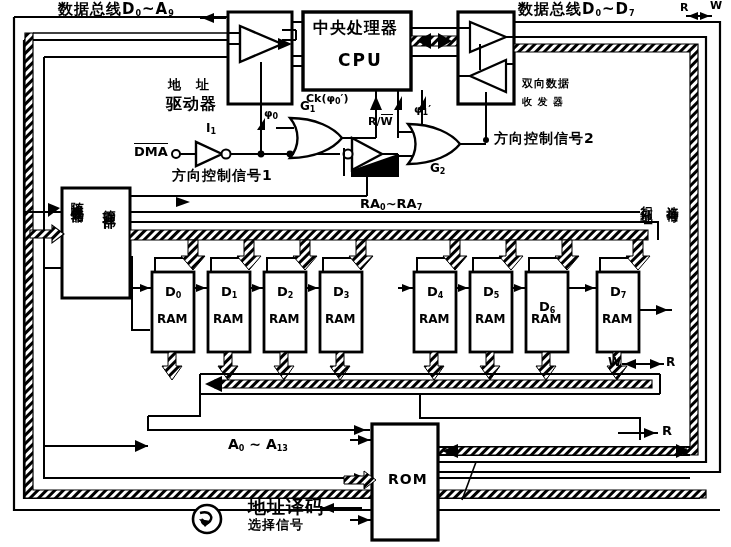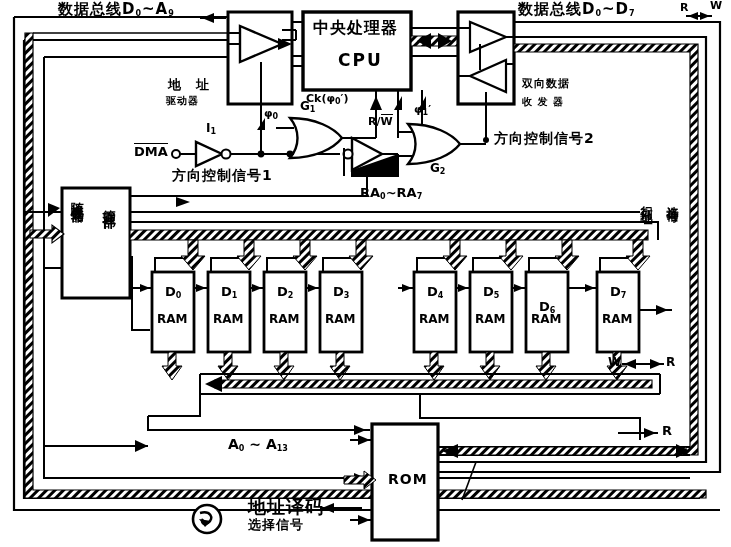--- a/index.html
+++ b/index.html
@@ -390,21 +390,21 @@
 <div class="lbl" style="left:680px;top:2px;font-size:11px;">R</div>
 <div class="lbl" style="left:710px;top:0px;font-size:11px;">W</div>
 
 <div class="lbl cn" style="left:313px;top:20px;font-size:16px;">中央处理器</div>
 <div class="lbl" style="left:338px;top:52px;font-size:17px;letter-spacing:2px;">CPU</div>
 <div class="lbl" style="left:306px;top:74px;font-size:11px;margin-top:19px;">
   <span>Ck(φ</span><span class="sub">0</span><span>′</span><span>)</span>
 </div>
 
 <div class="lbl cn" style="left:168px;top:78px;font-size:13px;">地　址</div>
-<div class="lbl cn" style="left:166px;top:96px;font-size:10px;">驱动器</div>
+<div class="lbl cn" style="left:166px;top:96px;font-size:16px;">驱动器</div>
 
 <div class="lbl cn" style="left:522px;top:78px;font-size:11px;">双向数据</div>
 <div class="lbl cn" style="left:522px;top:97px;font-size:10px;">收  发  器</div>
 
 <div class="lbl" style="left:134px;top:145px;font-size:13px;">
   <span class="ovr">DMA</span>
 </div>
 
 <div class="lbl" style="left:206px;top:122px;font-size:12px;text-align:right;">
   <span>I</span><span class="sub">1</span>
@@ -430,21 +430,21 @@
   <span>G</span><span class="sub">2</span>
 </div>
 
 <div class="lbl cn" style="left:494px;top:131px;font-size:14px;">方向控制信号2</div>
 
 <div class="lbl cn" style="left:172px;top:168px;font-size:14px;">方向控制信号1</div>
 
 <div class="lbl cn vcn" style="left:70px;top:192px;font-size:13px;height:100px;">随机存储器</div>
 <div class="lbl cn vcn" style="left:102px;top:200px;font-size:13px;height:85px;">管理部件</div>
 
-<div class="lbl" style="left:360px;top:186px;font-size:13px;">
+<div class="lbl" style="left:360px;top:197px;font-size:13px;">
   <span>RA</span><span class="sub">0</span><span>~RA</span><span class="sub">7</span>
 </div>
 
 <div class="lbl cn vcn" style="left:640px;top:196px;font-size:12px;height:80px;">行列地址</div>
 <div class="lbl cn vcn" style="left:666px;top:196px;font-size:12px;height:80px;">选择信号</div>
 
 <div class="lbl" style="left:165px;top:285px;font-size:13px;"><span>D</span><span class="sub">0</span></div>
 <div class="lbl" style="left:157px;top:313px;font-size:12px;">RAM</div>
 <div class="lbl" style="left:221px;top:285px;font-size:13px;"><span>D</span><span class="sub">1</span></div>
 <div class="lbl" style="left:213px;top:313px;font-size:12px;">RAM</div>

